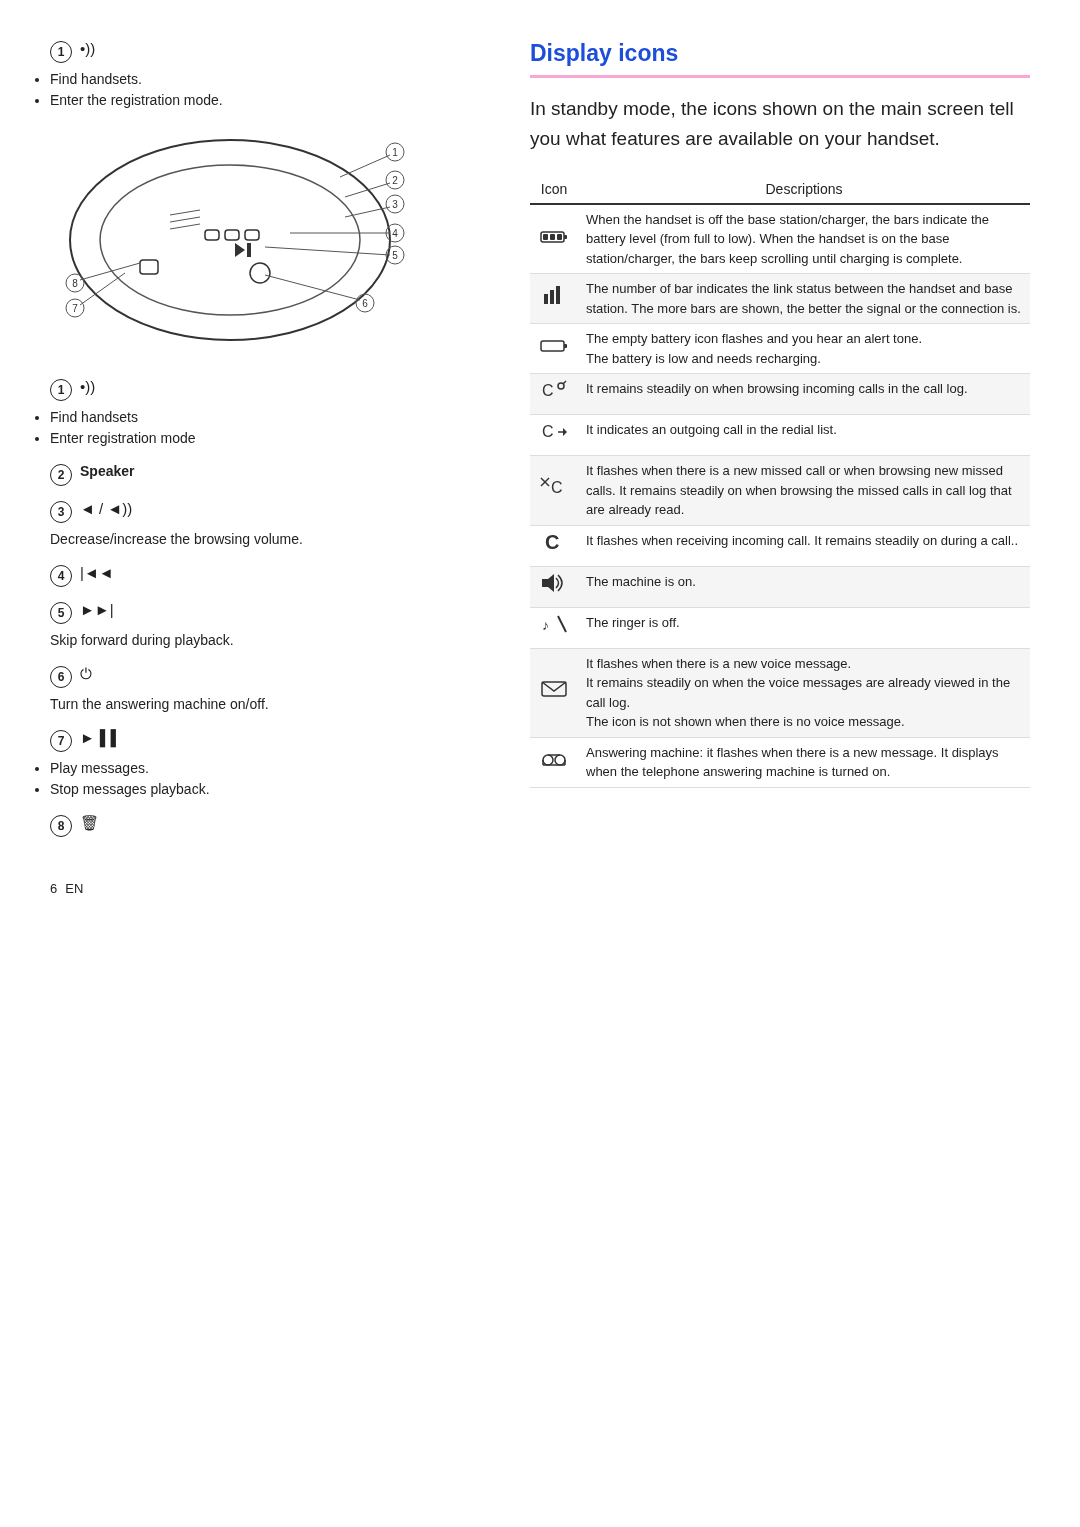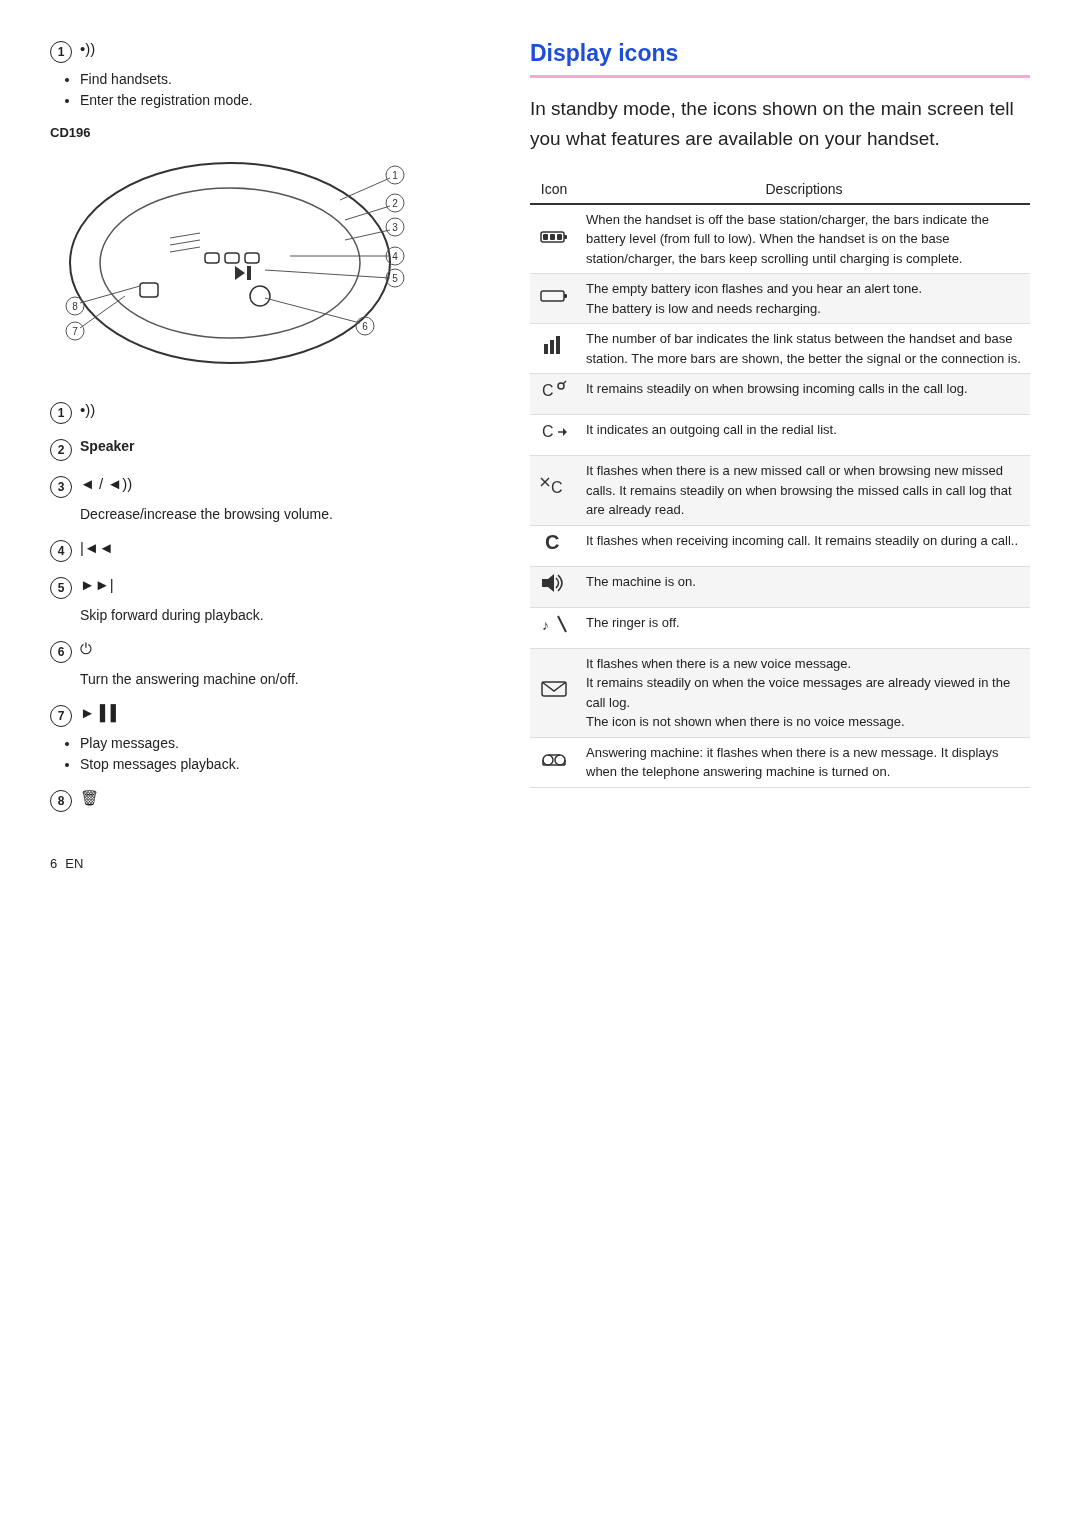--- a/index.html
+++ b/index.html
@@ -59,21 +59,20 @@
       font-weight: bold;
       font-size: 13px;
       margin: 10px 0 8px 0;
     }
 
     .item-block {
       margin-bottom: 14px;
     }
 
     .item-desc {
-      margin-left: 30px;
       line-height: 1.5;
     }
 
     .inline-symbol {
       font-size: 15px;
     }
 
     
     .section-title {
       font-size: 23px;
@@ -155,21 +154,20 @@
         <span class="inline-symbol">•))</span>
       </div>
       <div class="item-desc">
         <ul>
           <li>Find handsets.</li>
           <li>Enter the registration mode.</li>
         </ul>
       </div>
     </div>
 
-    <div class="cd196-label">CD196</div>
 
     <div class="diagram-container">
       <svg width="360" height="230" viewBox="0 0 360 230">
 
         <ellipse cx="180" cy="115" rx="160" ry="100" fill="none" stroke="#333" stroke-width="2"></ellipse>
 
         <ellipse cx="180" cy="115" rx="130" ry="75" fill="none" stroke="#555" stroke-width="1.5"></ellipse>
 
         <line x1="120" y1="90" x2="150" y2="85" stroke="#555" stroke-width="1"></line>
         <line x1="120" y1="97" x2="150" y2="92" stroke="#555" stroke-width="1"></line>
@@ -217,20 +215,26 @@
         <line x1="90" y1="138" x2="30" y2="155" stroke="#555" stroke-width="1"></line>
         <circle cx="25" cy="158" r="9" fill="none" stroke="#555" stroke-width="1"></circle>
         <text x="25" y="162" text-anchor="middle" font-size="10" fill="#333">8</text>
       </svg>
     </div>
 
     <div class="item-block">
       <div class="item-row">
         <span class="circle-num">1</span>
         <span class="inline-symbol">•))</span>
+      </div>
+      <div class="item-desc">
+        <ul>
+          <li>Find handsets</li>
+          <li>Enter registration mode</li>
+        </ul>
       </div>
     </div>
 
     <div class="item-block">
       <div class="item-row">
         <span class="circle-num">2</span>
         <span class="section-label">Speaker</span>
       </div>
     </div>
 
@@ -310,37 +314,37 @@
               <rect x="3" y="5" width="5" height="6" rx="1" fill="#333"></rect>
               <rect x="10" y="5" width="5" height="6" rx="1" fill="#333"></rect>
               <rect x="17" y="5" width="5" height="6" rx="1" fill="#333"></rect>
             </svg>
           </td>
           <td>When the handset is off the base station/charger, the bars indicate the battery level (from full to low). When the handset is on the base station/charger, the bars keep scrolling until charging is complete.</td>
         </tr>
 
         <tr>
           <td class="icon-cell">
-            <svg width="28" height="16" viewBox="0 0 28 16">
-              <rect x="1" y="3" width="23" height="10" rx="2" fill="none" stroke="#333" stroke-width="1.5"></rect>
-              <rect x="24" y="6" width="3" height="4" rx="1" fill="#333"></rect>
-            </svg>
-          </td>
-          <td>The empty battery icon flashes and you hear an alert tone.<br>The battery is low and needs recharging.</td>
-        </tr>
-
-        <tr>
-          <td class="icon-cell">
             <svg width="22" height="22" viewBox="0 0 22 22">
               <rect x="1" y="10" width="4" height="10" fill="#333"></rect>
               <rect x="7" y="6" width="4" height="14" fill="#333"></rect>
               <rect x="13" y="2" width="4" height="18" fill="#333"></rect>
             </svg>
           </td>
           <td>The number of bar indicates the link status between the handset and base station. The more bars are shown, the better the signal or the connection is.</td>
+        </tr>
+
+        <tr>
+          <td class="icon-cell">
+            <svg width="28" height="16" viewBox="0 0 28 16">
+              <rect x="1" y="3" width="23" height="10" rx="2" fill="none" stroke="#333" stroke-width="1.5"></rect>
+              <rect x="24" y="6" width="3" height="4" rx="1" fill="#333"></rect>
+            </svg>
+          </td>
+          <td>The empty battery icon flashes and you hear an alert tone.<br>The battery is low and needs recharging.</td>
         </tr>
 
         <tr>
           <td class="icon-cell">
             <svg width="28" height="22" viewBox="0 0 28 22">
               <text x="2" y="17" font-size="16" fill="#333" font-family="Arial">C</text>
               <circle cx="21" cy="7" r="3" fill="none" stroke="#333" stroke-width="1.5"></circle>
               <line x1="23" y1="5" x2="26" y2="2" stroke="#333" stroke-width="1.5"></line>
             </svg>
           </td>

